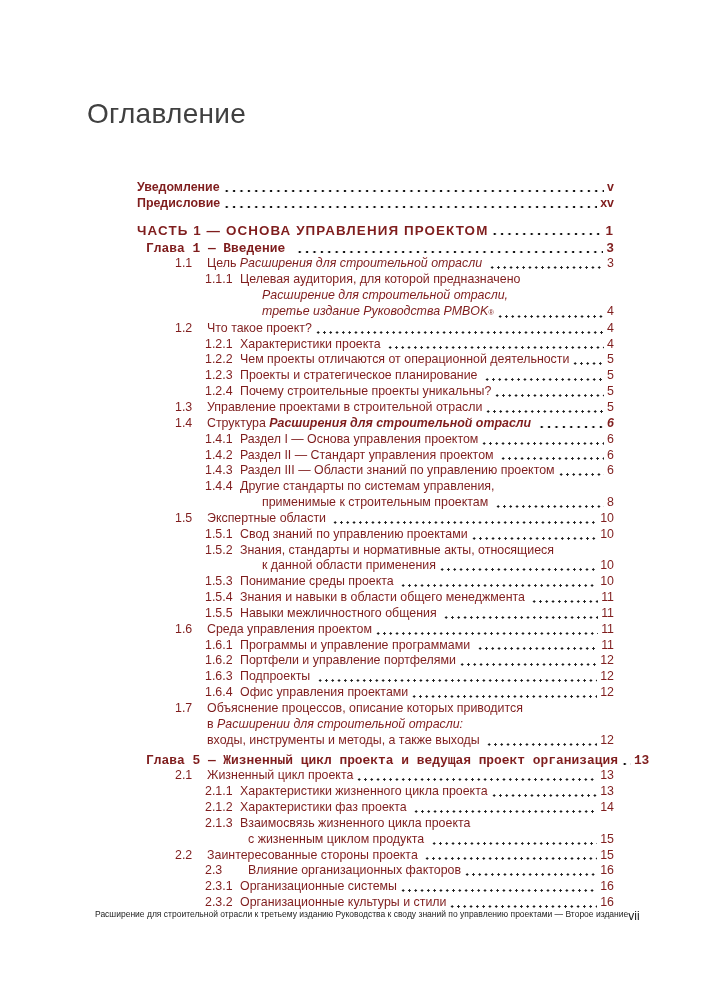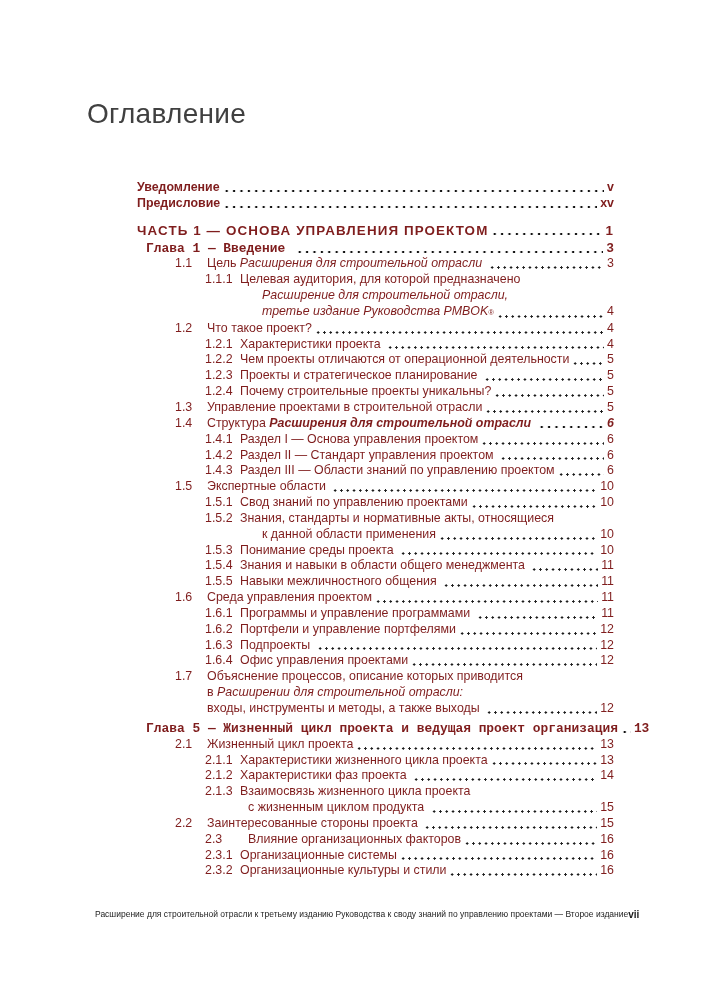--- a/index.html
+++ b/index.html
@@ -57,21 +57,21 @@
   }
   .pg{margin-left:2px;}
   .pg.s-b{font-weight:bold;}
   .pg.s-bi{font-weight:bold;font-style:italic;}
   
   .footer{
     position:absolute;left:95px;top:909px;width:518px;
     display:flex;justify-content:space-between;align-items:flex-start;
     font-size:8.5px;color:#1c1c1c;white-space:pre;
   }
-  .footer .fpg{font-weight:bold;font-size:10px;}
+  .footer .fpg{font-weight:normal;font-size:12px;}
 </style>
 </head>
 <body>
 
 <div class="page">
   <div class="title">Оглавление</div>
 
   <div class="toc">
       <div class="entry e-front">
         <div class="tl">
@@ -199,20 +199,31 @@
         </div>
       </div>
       <div class="entry e-item2">
         <div class="tl">
           <span class="num">1.4.3</span>
           <span class="seg s-r">Раздел III — Области знаний по управлению проектом</span>
           <span class="leader"></span>
           <span class="pg s-r">6</span>
         </div>
       </div>
+      <div class="entry e-item2">
+        <div class="tl">
+          <span class="num">1.4.4</span>
+          <span class="seg s-r">Другие стандарты по системам управления,</span>
+        </div>
+        <div class="tl ca">
+          <span class="seg s-r">применимые к строительным проектам </span>
+          <span class="leader"></span>
+          <span class="pg s-r">8</span>
+        </div>
+      </div>
       <div class="entry e-item1">
         <div class="tl">
           <span class="num">1.5</span>
           <span class="seg s-r">Экспертные области </span>
           <span class="leader"></span>
           <span class="pg s-r">10</span>
         </div>
       </div>
       <div class="entry e-item2">
         <div class="tl">

